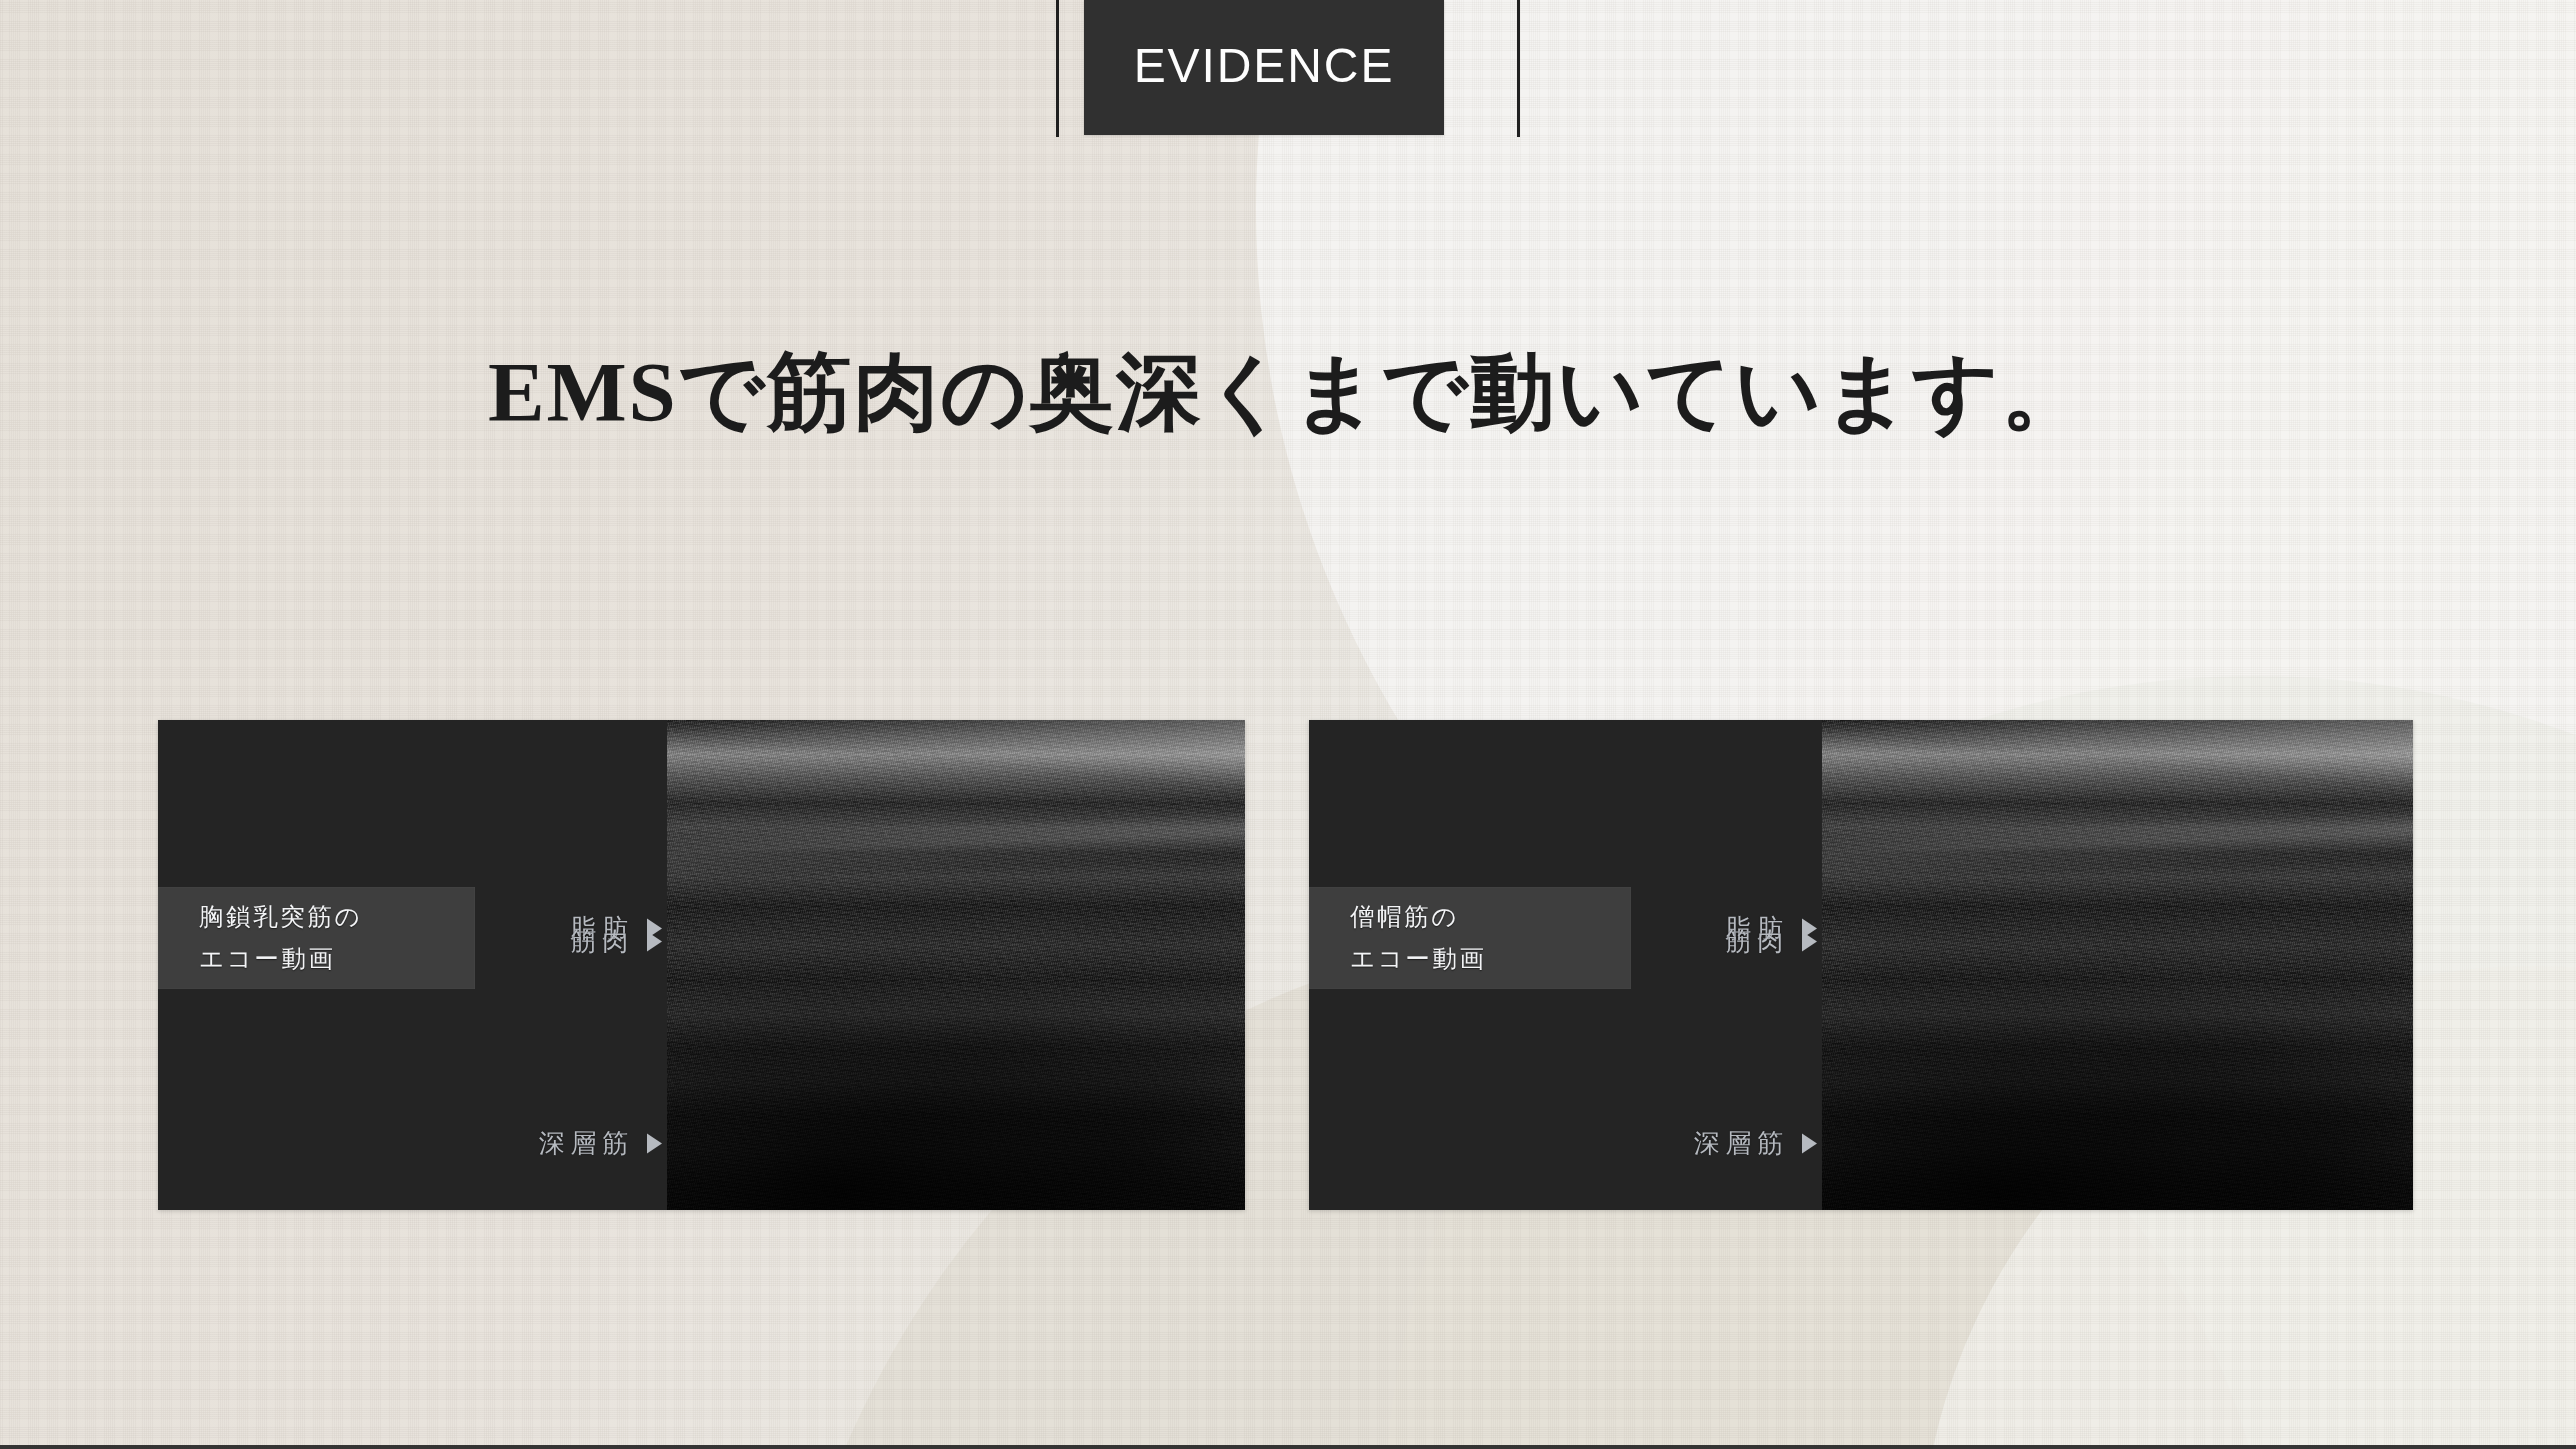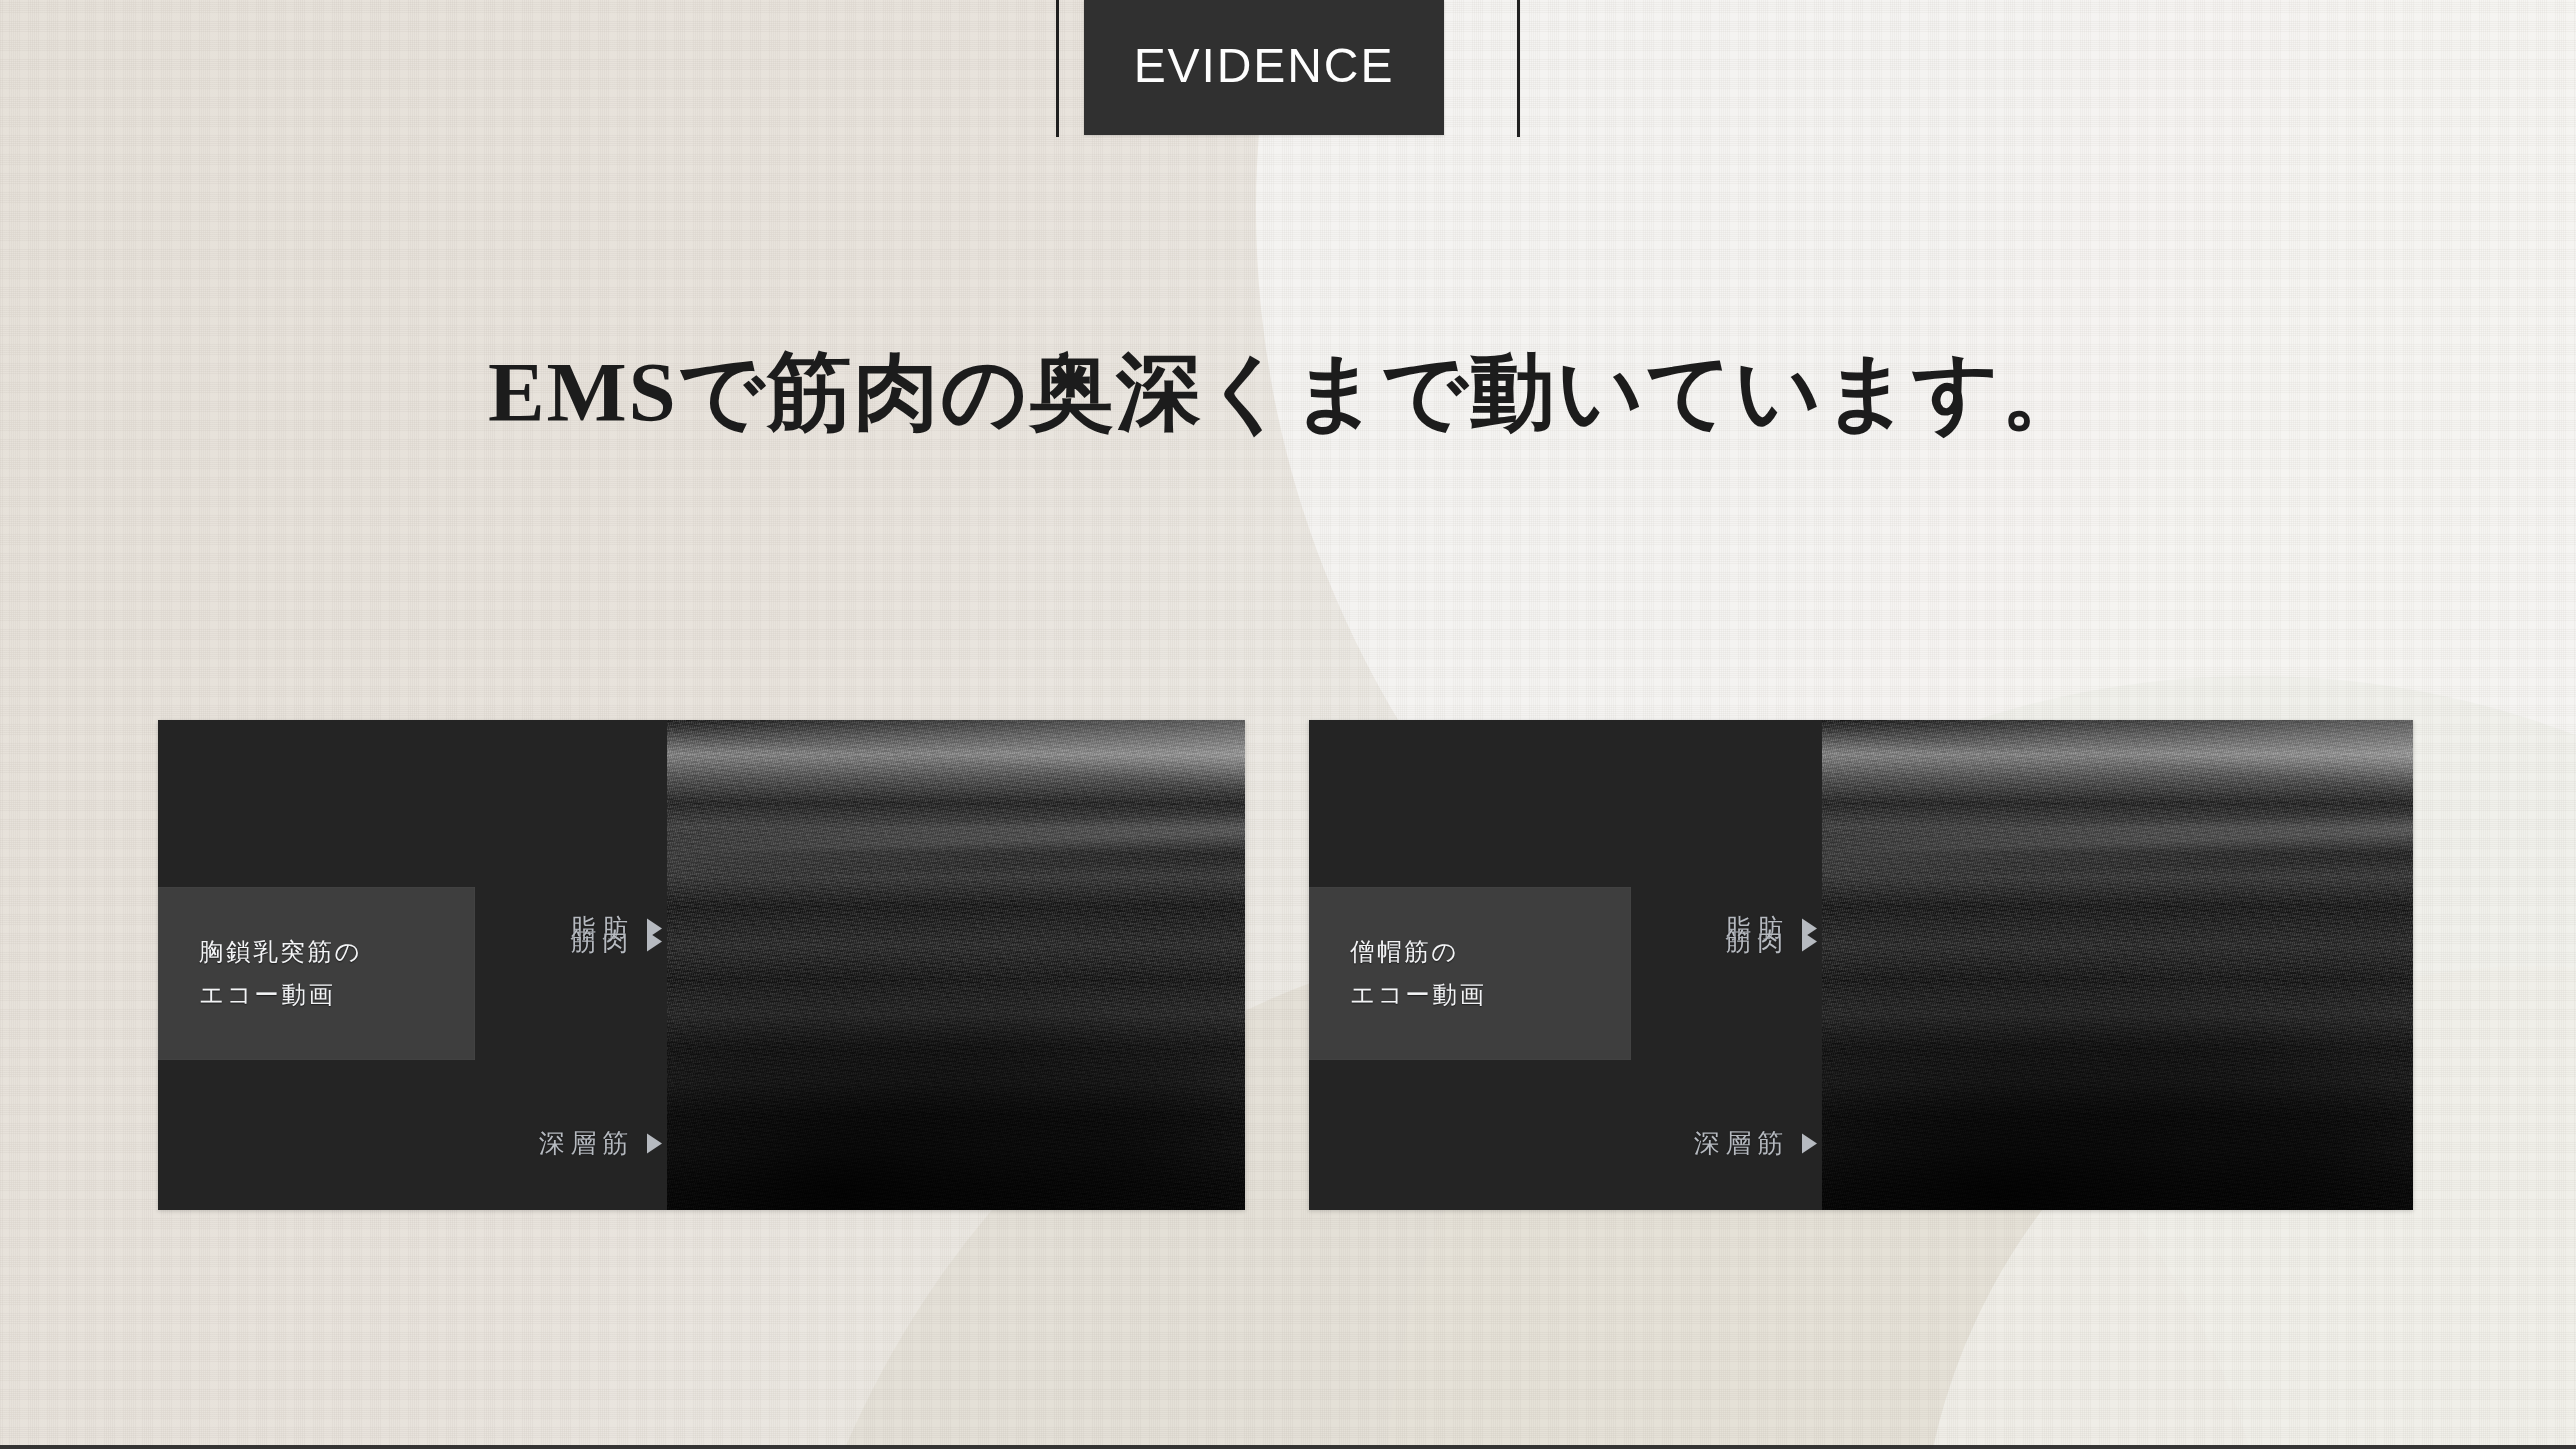--- a/index.html
+++ b/index.html
@@ -237,21 +237,21 @@
     flex:0 0 auto;
   }
   .layer-label.l-fat{   top:208px; transform:translateY(-50%);gap:12px; }
   .layer-label.l-muscle{top:221px; transform:translateY(-50%); }
   .layer-label.l-deep{  top:423px; transform:translateY(-50%);margin-left:38px; }
 
   
   .caption-box{
     position:absolute;
     left:0; top:167px;
-    width:317px; height:173px;
+    width:317px; height:102px;
     background:rgba(255,255,255,.12);
     display:flex; flex-direction:column; justify-content:center;
     padding-left:41px;
     box-shadow:inset 0 0 0 0.6px rgba(255,255,255,.04);
   }
   .panel.right .caption-box{ width:322px; }
   .caption-line{
     color:#f3f4f6;
     font-size:24.5px;
     letter-spacing:2.6px;

